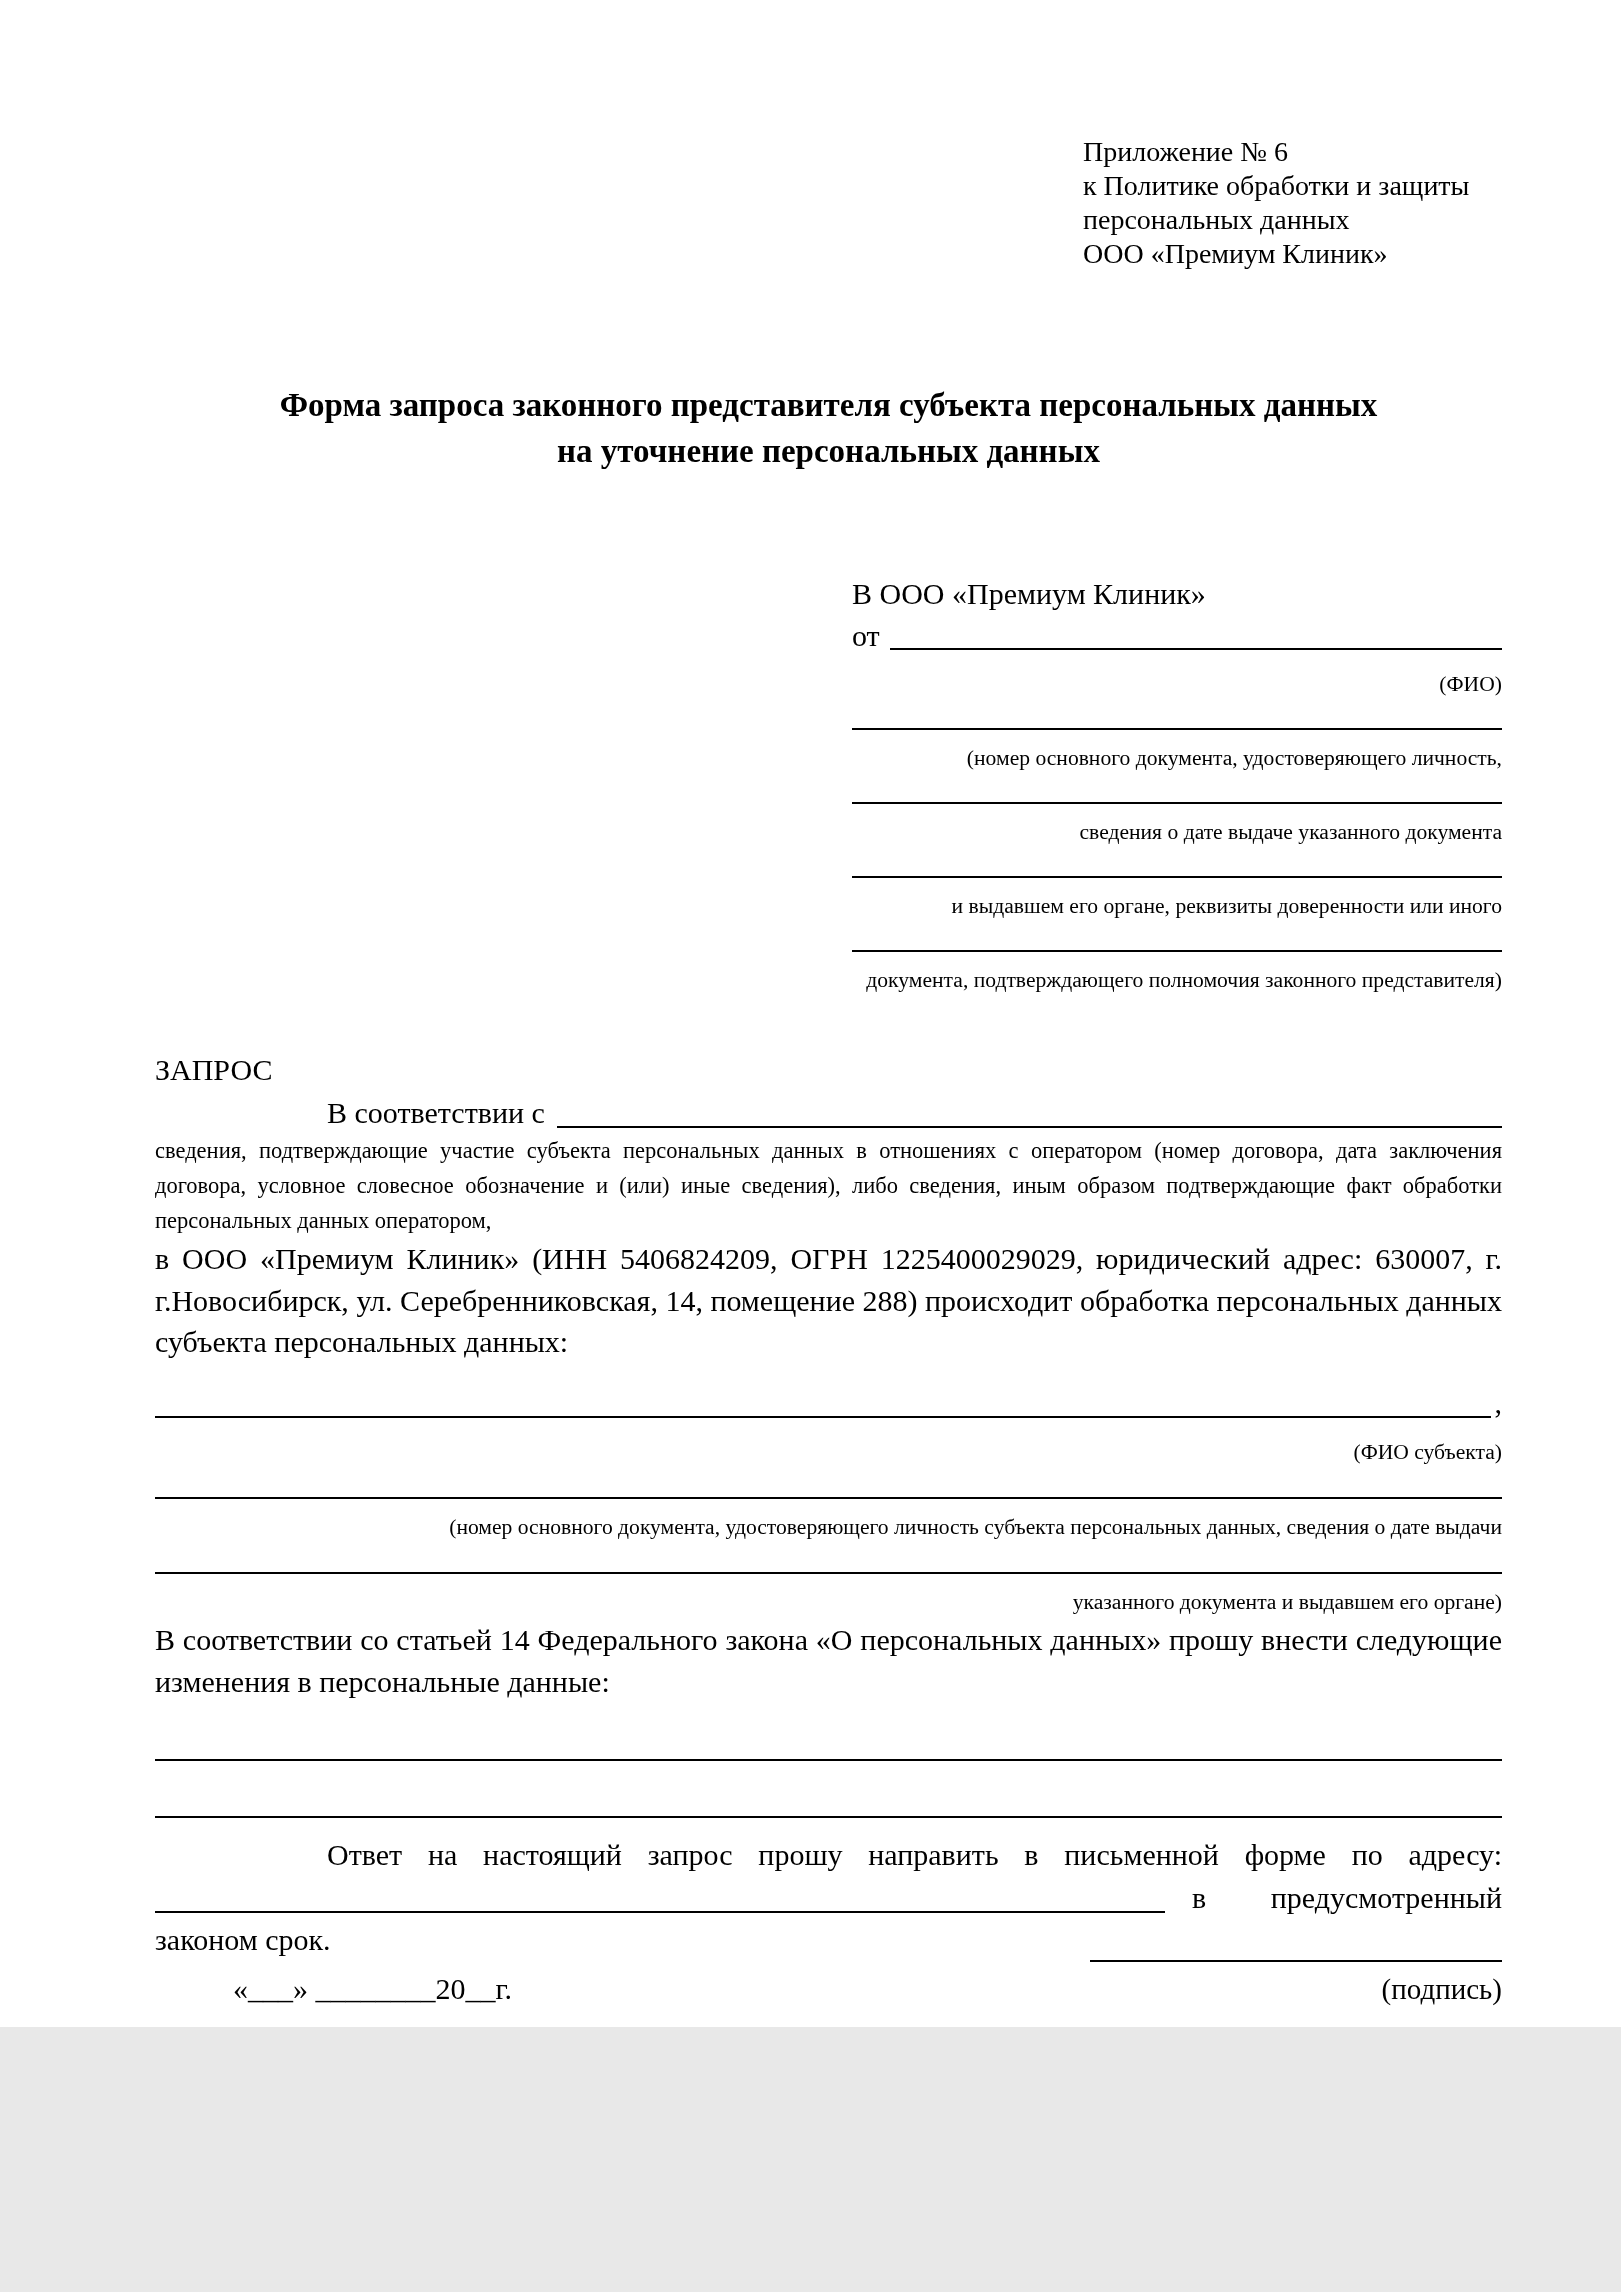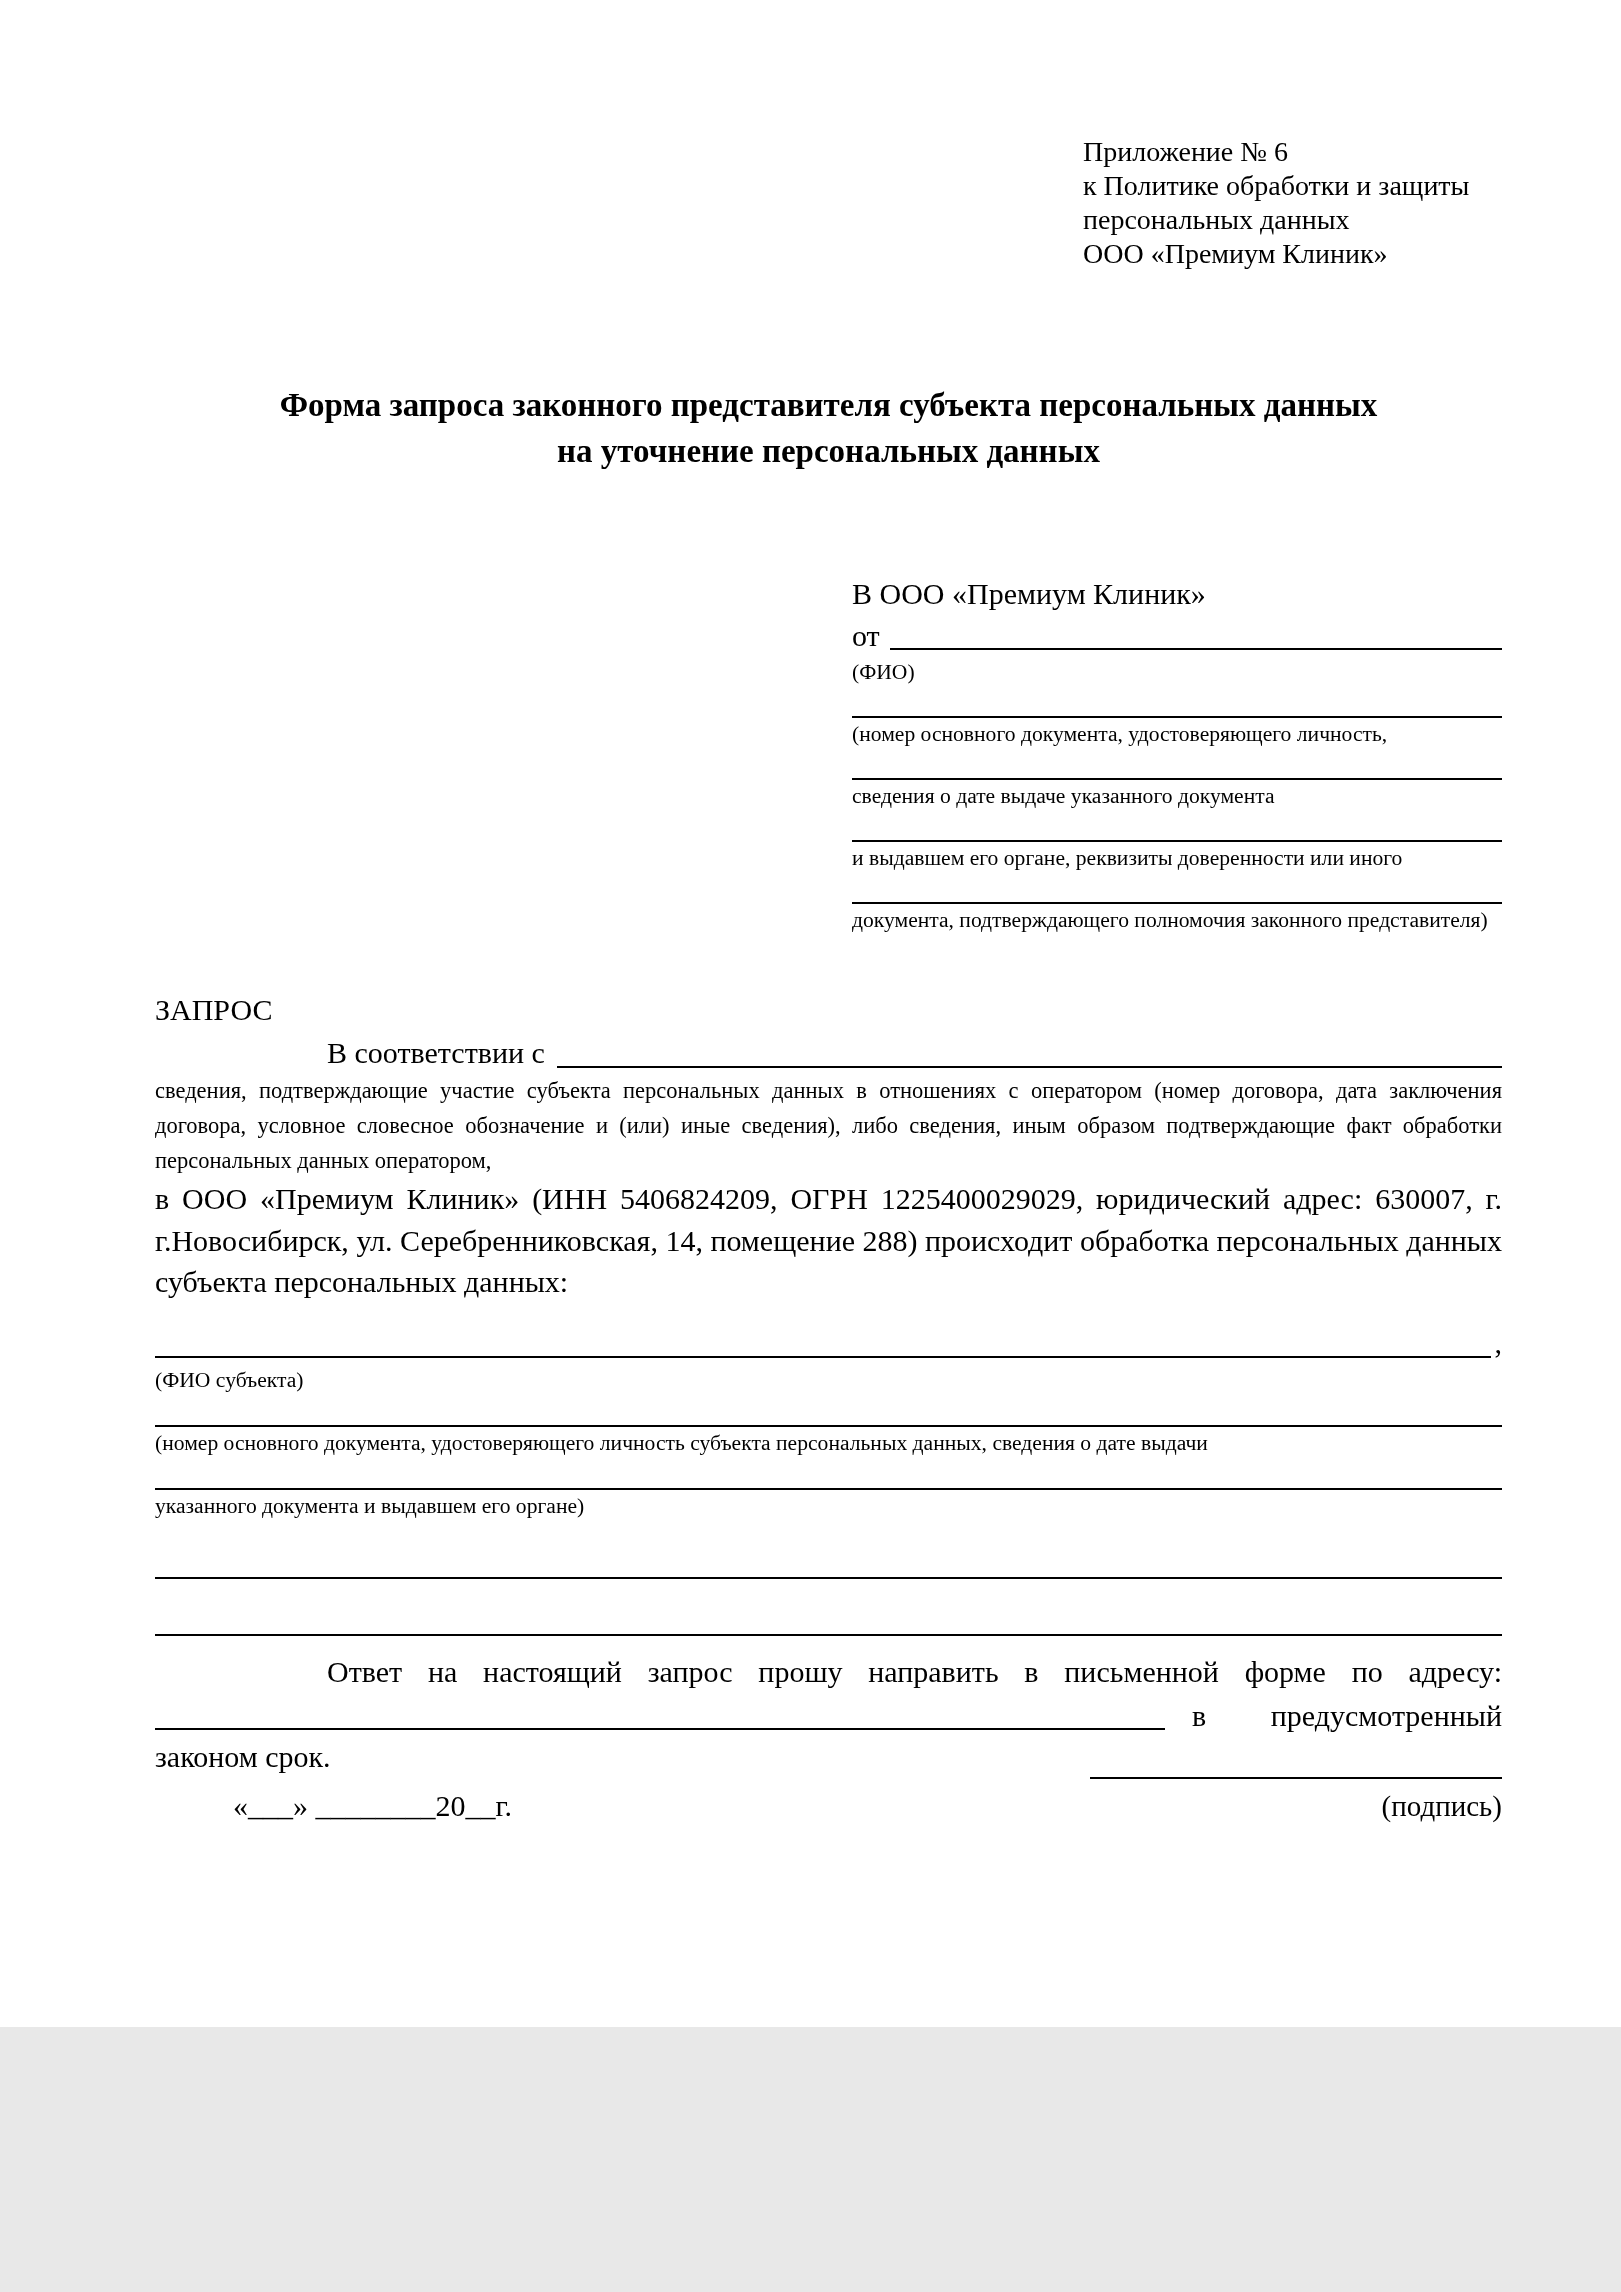--- a/index.html
+++ b/index.html
@@ -41,22 +41,22 @@
   .fill-line {
     flex: 1;
     border-bottom: 2.9px solid #000;
     margin-bottom: 5.9px;
     min-height: 1px;
   }
   .from-row .from-label { margin-right: 9.8px; }
   .caption {
     font-size: 21.6px;
     line-height: 1.25;
-    text-align: left;
-    margin-top: 3px;
+    text-align: right;
+    margin-top: 15px;
   }
   .addressee .blank-line { margin-top: 30px; }
   .blank-line {
     border-bottom: 2.9px solid #000;
     height: 0;
   }
   
   .request-heading {
     margin-top: 55px;
   }
@@ -154,20 +154,21 @@
     <span class="comma">,</span>
   </div>
   <div class="caption">(ФИО субъекта)</div>
 
   <div class="blank-line doc-line"></div>
   <div class="caption">(номер основного документа, удостоверяющего личность субъекта персональных данных, сведения о дате выдачи</div>
 
   <div class="blank-line doc-line"></div>
   <div class="caption">указанного документа и выдавшем его органе)</div>
 
+  <div class="para article-para">В соответствии со статьей 14 Федерального закона «О персональных данных» прошу внести следующие изменения в персональные данные:</div>
 
   <div class="blank-line blank-gap-1"></div>
   <div class="blank-line blank-gap-2"></div>
 
   <div class="answer-line-1">Ответ на настоящий запрос прошу направить в письменной форме по адресу:</div>
   <div class="row answer-line-2">
     <span class="fill-line"></span>
     <span class="middle">в предусмотренный</span>
   </div>
   <div>законом срок.</div>

